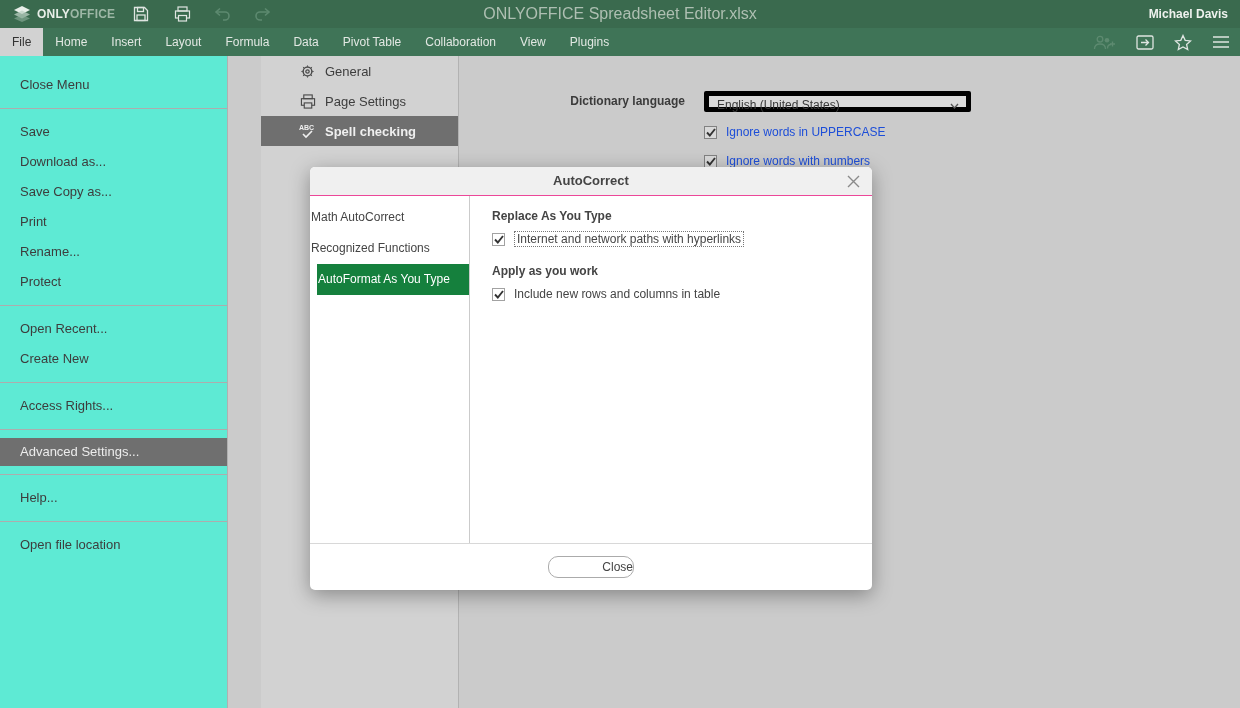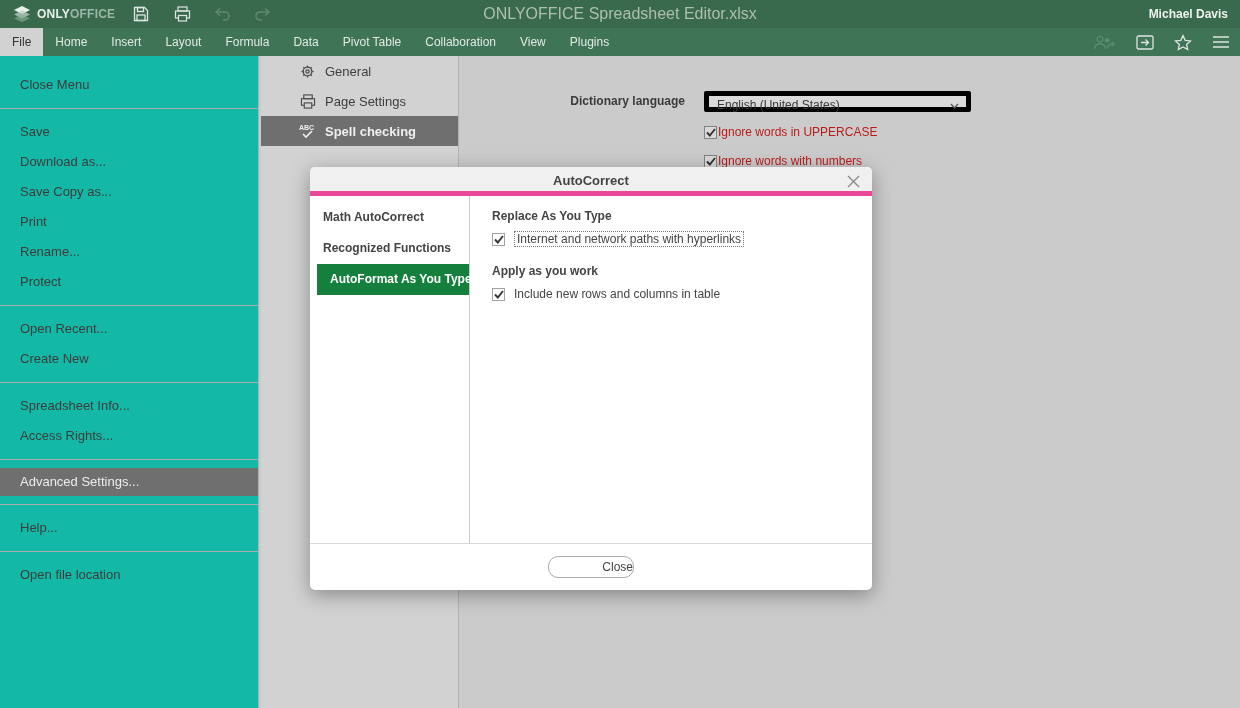--- a/index.html
+++ b/index.html
@@ -16,46 +16,46 @@
   .user-name { position:absolute; right:12px; top:0; height:28px; line-height:28px; font-size:12px; font-weight:bold; color:#eef2ee; }
 
   
   .tabbar { position:absolute; left:0; top:28px; width:100%; height:28px; background:#3f7457; }
   .tabs { display:flex; height:28px; }
   .tab { height:28px; line-height:28px; padding:0 12px; font-size:12px; color:#e2e8e3; cursor:default; }
   .tab.active { background:#d2d2d2; color:#333; }
   .tabbar-right { position:absolute; right:10px; top:0; height:28px; display:flex; align-items:center; gap:20px; }
 
   
-  .filemenu { position:absolute; left:0; top:56px; width:259px; height:652px; background:#14b8a6; border-right:1px solid #b0b0b0; padding-top:14px; }
+  .filemenu { position:absolute; left:0; top:56px; width:228px; height:652px; background:#5eead4; border-right:1px solid #b0b0b0; padding-top:14px; }
   .fm-item { height:30px; line-height:30px; padding-left:20px; font-size:13px; color:#3d3d3d; white-space:nowrap; }
   .fm-sep { height:1px; background:#adadad; margin:8px 0; }
   .fm-item.hl { background:#6f6f6f; color:#ececec; margin:6px 0; height:28px; line-height:28px; }
 
   .cats { position:absolute; left:261px; top:56px; width:198px; height:652px; background:#d2d2d2; border-right:1px solid #b2b2b2; }
   .cat { height:30px; display:flex; align-items:center; padding-left:38px; gap:9px; font-size:13px; color:#3d3d3d; }
   .cat.active { background:#6f6f6f; color:#efefef; font-weight:bold; }
   .cat .cicon { width:17px; display:flex; justify-content:center; align-items:center; }
 
   .mainpanel { position:absolute; left:460px; top:56px; right:0; height:652px; background:#cbcbcb; }
   .dict-label { position:absolute; right:calc(100% - 225px); top:38px; font-size:12px; font-weight:bold; color:#3b3b3b; line-height:14px; }
   .dropdown { position:absolute; left:244px; top:35px; width:267px; height:21px; background:#dadada; border:5px solid #000000; border-radius:2px; font-size:12px; color:#3a3a3a; line-height:19px; padding-left:8px; }
   .dropdown svg { position:absolute; right:7px; top:7px; }
-  .cb-row { position:absolute; left:244px; display:flex; align-items:center; gap:1px; font-size:12px; color:#b91c1c; }
+  .cb-row { position:absolute; left:244px; display:flex; align-items:center; gap:9px; font-size:12px; color:#1d4ed8; }
   .cb-box { width:13px; height:13px; border:1px solid #828282; background:#d9d9d9; display:flex; align-items:center; justify-content:center; }
   .cb-box svg { display:block; }
 
   
   .dialog { position:absolute; left:310px; top:167px; width:562px; height:423px; background:#fff; border-radius:5px; box-shadow:0 5px 20px rgba(0,0,0,0.35); }
-  .dlg-header { height:29px; background:#f0f0f0; border-bottom:5px solid #ec4899; border-radius:5px 5px 0 0; position:relative; }
+  .dlg-header { height:29px; background:#f0f0f0; border-bottom:1px solid #ec4899; border-radius:5px 5px 0 0; position:relative; }
   .dlg-title { text-align:center; line-height:28px; font-size:13px; font-weight:bold; color:#444; }
   .dlg-close { position:absolute; right:10px; top:6px; width:17px; height:17px; display:flex; align-items:center; justify-content:center; }
   .dlg-body { display:flex; height:347px; }
   .dlg-tabs { width:160px; border-right:1px solid #cbcbcb; padding-top:6px; }
-  .dlg-tab { height:31px; line-height:31px; padding-left:13px; font-size:12px; font-weight:bold; color:#444; white-space:nowrap; }
+  .dlg-tab { height:31px; line-height:31px; padding-left:1px; font-size:12px; font-weight:normal; color:#444; white-space:nowrap; }
   .dlg-tab.active { background:#15803d; color:#fff;margin-left:7px; }
   .dlg-content { flex:1; padding:13px 0 0 22px; }
   .dlg-h { font-size:12px; font-weight:bold; color:#444; line-height:14px; }
   .dlg-cb { display:flex; align-items:center; gap:9px; margin-top:8px; height:16px; font-size:12px; color:#444; }
   .dlg-cb .cb-box { background:#fff; border-color:#a2a2a2; }
   .dlg-cb .focus { border:1px dotted #777; padding:0 2px; line-height:14px; }
   .dlg-h2 { margin-top:17px; }
   .dlg-footer { height:46px; border-top:1px solid #d8d8d8; display:flex; align-items:center; justify-content:center; }
   .btn-close { width:86px; height:22px; background:#fff; border:1px solid #ababab; border-radius:10px; font-size:12px; color:#444; font-family:"Liberation Sans",sans-serif;text-align:right; }
 </style>
@@ -143,21 +143,20 @@
     <div class="fm-item">Save</div>
     <div class="fm-item">Download as...</div>
     <div class="fm-item">Save Copy as...</div>
     <div class="fm-item">Print</div>
     <div class="fm-item">Rename...</div>
     <div class="fm-item">Protect</div>
     <div class="fm-sep"></div>
     <div class="fm-item">Open Recent...</div>
     <div class="fm-item">Create New</div>
     <div class="fm-sep"></div>
-    <div class="fm-item">Spreadsheet Info...</div>
     <div class="fm-item">Access Rights...</div>
     <div class="fm-sep"></div>
     <div class="fm-item hl">Advanced Settings...</div>
     <div class="fm-sep"></div>
     <div class="fm-item">Help...</div>
     <div class="fm-sep"></div>
     <div class="fm-item">Open file location</div>
   </div>
 
   <div class="cats">

